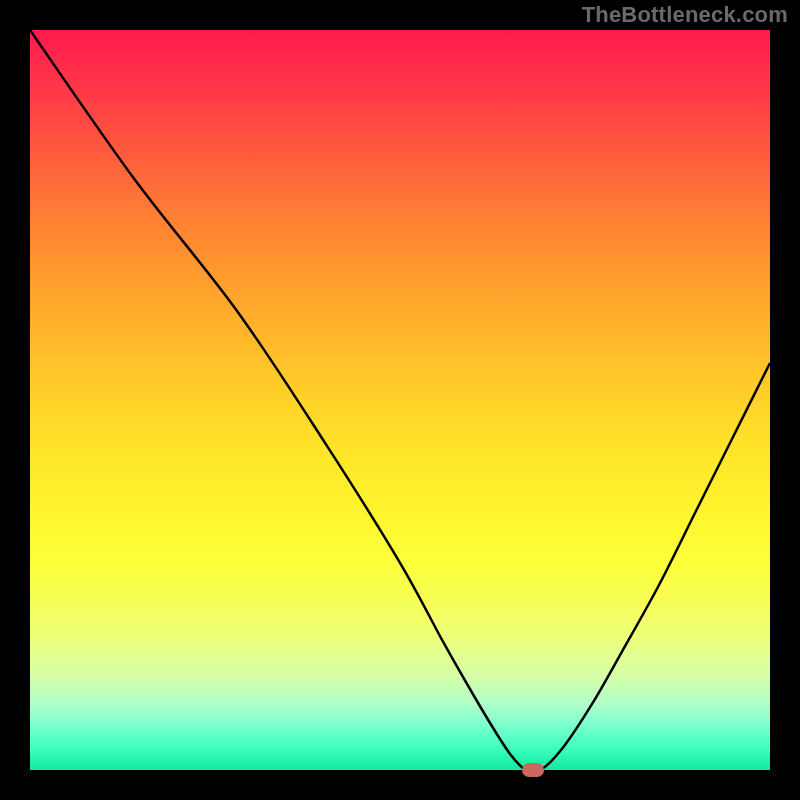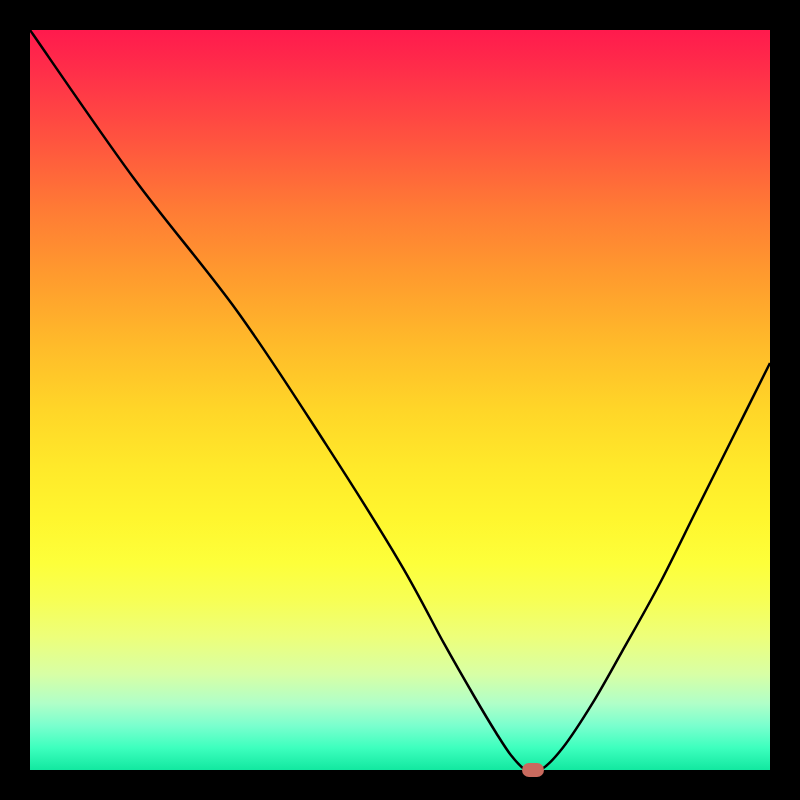--- a/index.html
+++ b/index.html
@@ -77,14 +77,15 @@
   <div class="plot-area">
 
     <svg class="svg-layer" viewBox="0 0 740 740" preserveAspectRatio="none">
       <path id="curve-path" d="M 0 0 C 17.26666666666667 24.666666666666668, 69.06666666666666 101.13333333333333, 103.60000000000001 148 C 138.13333333333335 194.86666666666667, 175.13333333333335 236.79999999999998, 207.20000000000002 281.2 C 239.26666666666668 325.59999999999997, 268.8666666666667 372.46666666666664, 296 414.4 C 323.1333333333333 456.3333333333333, 350.26666666666665 499.49999999999994, 370 532.8 C 389.73333333333335 566.0999999999999, 402.0666666666667 592, 414.40000000000003 614.2 C 426.73333333333335 636.4000000000001, 435.3666666666667 651.2, 444 666 C 452.6333333333333 680.8, 460.0333333333333 693.1333333333333, 466.2 703 C 472.3666666666667 712.8666666666667, 476.06666666666666 719.0333333333334, 481 725.2 C 485.93333333333334 731.3666666666667, 490.8666666666667 737.5333333333333, 495.8 740 C 500.73333333333335 742.4666666666667, 504.4333333333333 743.7, 510.59999999999997 740 C 516.7666666666667 736.3, 524.1666666666666 728.9, 532.8 717.8 C 541.4333333333333 706.6999999999999, 552.5333333333333 689.4333333333333, 562.4 673.4 C 572.2666666666667 657.3666666666667, 580.9 641.3333333333334, 592 621.6 C 603.1 601.8666666666667, 616.6666666666666 578.4333333333334, 629 555 C 641.3333333333334 531.5666666666666, 653.6666666666666 505.6666666666667, 666 481 C 678.3333333333334 456.3333333333333, 690.6666666666666 431.6666666666667, 703 407 C 715.3333333333334 382.3333333333333, 733.8333333333334 345.33333333333326, 740 332.99999999999994" fill="none" stroke="#000" stroke-width="2.5"></path>
     </svg>
 
     <div id="min-marker" class="marker" style="left: 492.2px; top: 733px;"></div>
 
   </div>
 
+  <div class="watermark">TheBottleneck.com</div>
 
 </div>
 
 </body></html>

